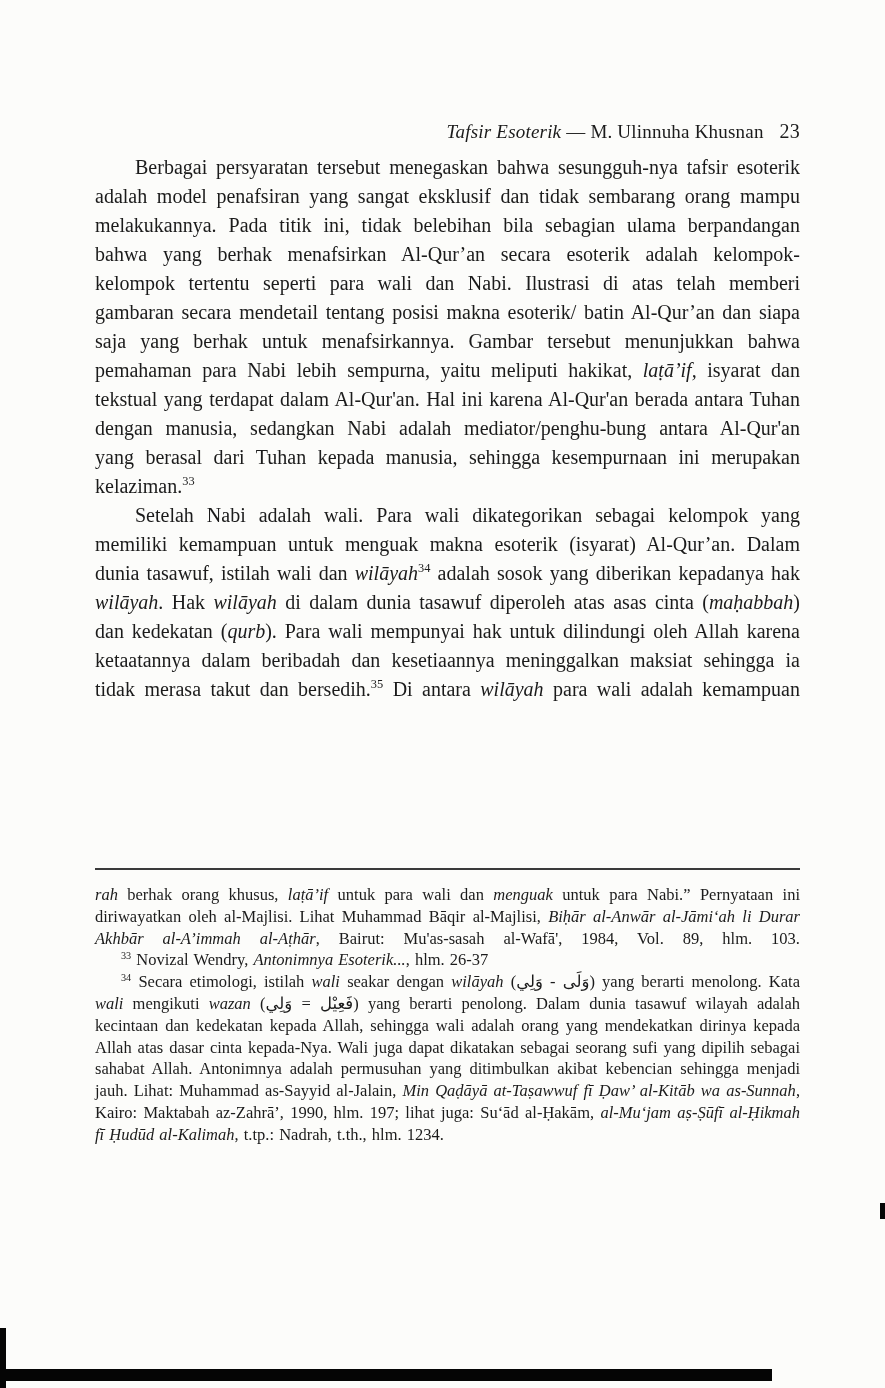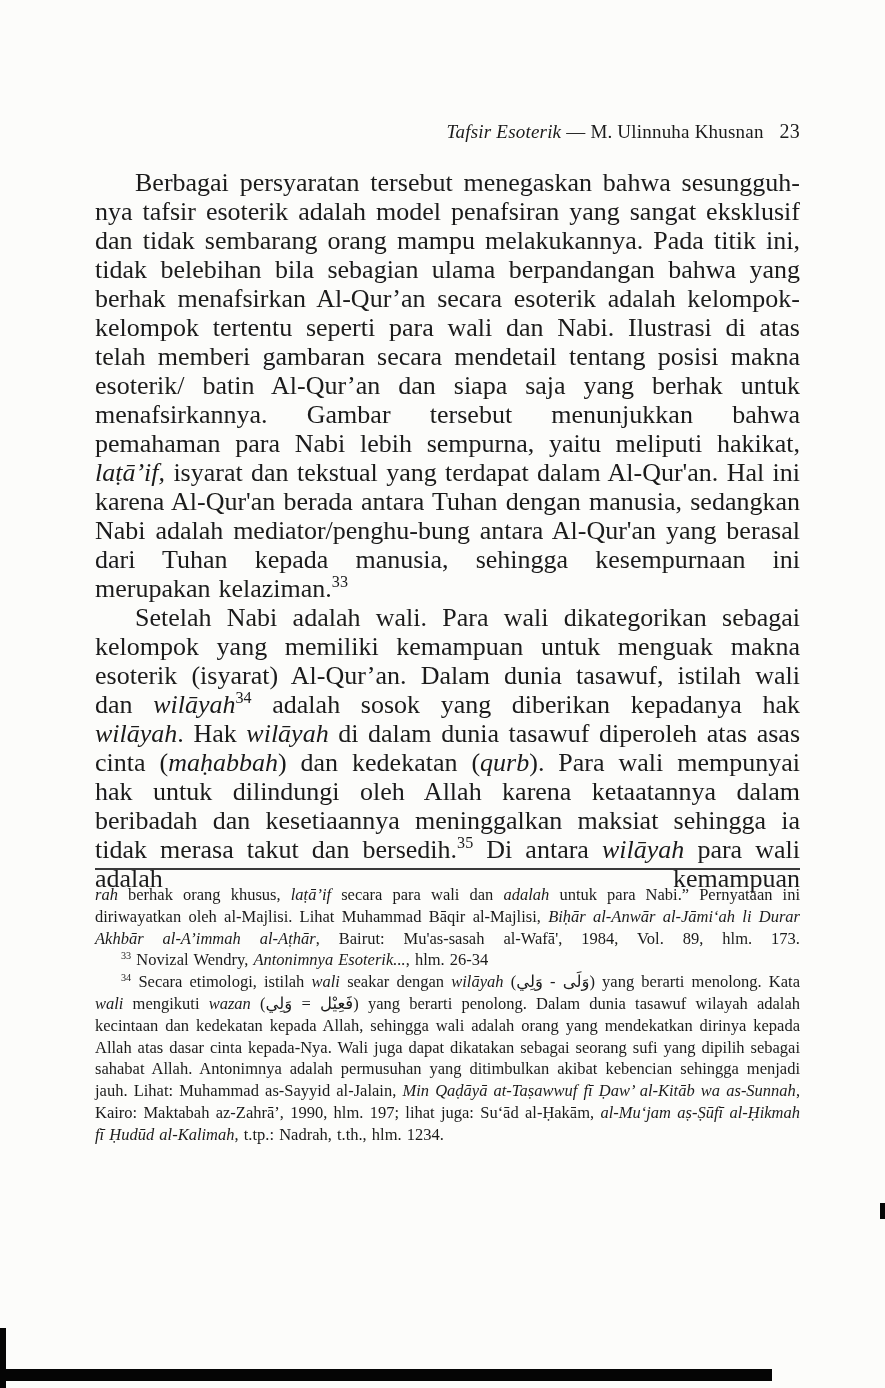--- a/index.html
+++ b/index.html
@@ -17,22 +17,22 @@
     top: 120px; left: 95px; right: 85px;
     text-align: right;
     font-size: 19px;
     letter-spacing: 0.2px;
     white-space: nowrap;
   }
   .header .title { font-style: italic; }
   .header .pgnum { margin-left: 16px; font-size: 20px; }
   .body-text {
     position: absolute;
-    top: 168px; left: 95px; right: 85px;
-    font-size: 26px;
+    top: 153px; left: 95px; right: 85px;
+    font-size: 20px;
     line-height: 29px;
     text-align: justify;
     word-spacing: 1.5px;
   }
   .para { margin: 0; }
   .indent { text-indent: 40px; }
   .cont { text-align-last: justify; }
   .footnote-rule {
     position: absolute;
     top: 868px; left: 95px; right: 85px;
@@ -79,22 +79,22 @@
   </div>
 
   <div class="body-text">
       <p class="para indent"><span>Berbagai persyaratan tersebut menegaskan bahwa sesungguh-nya tafsir esoterik adalah model penafsiran yang sangat eksklusif dan tidak sembarang orang mampu melakukannya. Pada titik ini, tidak belebihan bila sebagian ulama berpandangan bahwa yang berhak menafsirkan Al-Qur’an secara esoterik adalah kelompok-kelompok tertentu seperti para wali dan Nabi. Ilustrasi di atas telah memberi gambaran secara mendetail tentang posisi makna esoterik/ batin Al-Qur’an dan siapa saja yang berhak untuk menafsirkannya. Gambar tersebut menunjukkan bahwa pemahaman para Nabi lebih sempurna, yaitu meliputi hakikat, </span><i>laṭā’if,</i><span> isyarat dan tekstual yang terdapat dalam Al-Qur'an. Hal ini karena Al-Qur'an berada antara Tuhan dengan manusia, sedangkan Nabi adalah mediator/penghu-bung antara Al-Qur'an yang berasal dari Tuhan kepada manusia, sehingga kesempurnaan ini merupakan kelaziman.</span><sup>33</sup></p>
       <p class="para indent cont"><span>Setelah Nabi adalah wali. Para wali dikategorikan sebagai kelompok yang memiliki kemampuan untuk menguak makna esoterik (isyarat) Al-Qur’an. Dalam dunia tasawuf, istilah wali dan </span><i>wilāyah</i><sup>34</sup><span> adalah sosok yang diberikan kepadanya hak </span><i>wilāyah</i><span>. Hak </span><i>wilāyah</i><span> di dalam dunia tasawuf diperoleh atas asas cinta (</span><i>maḥabbah</i><span>) dan kedekatan (</span><i>qurb</i><span>). Para wali mempunyai hak untuk dilindungi oleh Allah karena ketaatannya dalam beribadah dan kesetiaannya meninggalkan maksiat sehingga ia tidak merasa takut dan bersedih.</span><sup>35</sup><span> Di antara </span><i>wilāyah</i><span> para wali adalah kemampuan</span></p>
     </div>
 
   <div class="footnote-rule"></div>
 
   <div class="footnotes">
-      <p class="para cont"><i>rah</i><span> berhak orang khusus, </span><i>laṭā’if</i><span> secara para wali dan </span><i>adalah</i><span> untuk para Nabi.” Pernyataan ini diriwayatkan oleh al-Majlisi. Lihat Muhammad Bāqir al-Majlisi, </span><i>Biḥār al-Anwār al-Jāmi‘ah li Durar Akhbār al-A’immah al-Aṭhār</i><span>, Bairut: Mu'as-sasah al-Wafā', 1984, Vol. 89, hlm. 173.</span></p>
-      <p class="para indent"><sup>33</sup><span> Novizal Wendry, </span><i>Antonimnya Esoterik...</i><span>, hlm. 26-34</span></p>
+      <p class="para cont"><i>rah</i><span> berhak orang khusus, </span><i>laṭā’if</i><span> untuk para wali dan </span><i>menguak</i><span> untuk para Nabi.” Pernyataan ini diriwayatkan oleh al-Majlisi. Lihat Muhammad Bāqir al-Majlisi, </span><i>Biḥār al-Anwār al-Jāmi‘ah li Durar Akhbār al-A’immah al-Aṭhār</i><span>, Bairut: Mu'as-sasah al-Wafā', 1984, Vol. 89, hlm. 103.</span></p>
+      <p class="para indent"><sup>33</sup><span> Novizal Wendry, </span><i>Antonimnya Esoterik...</i><span>, hlm. 26-37</span></p>
       <p class="para indent"><sup>34</sup><span> Secara etimologi, istilah </span><i>wali</i><span> seakar dengan </span><i>wilāyah</i><span> (وَلَى - وَلِي) yang berarti menolong. Kata </span><i>wali</i><span> mengikuti </span><i>wazan</i><span> (فَعِيْل = وَلِي) yang berarti penolong. Dalam dunia tasawuf wilayah adalah kecintaan dan kedekatan kepada Allah, sehingga wali adalah orang yang mendekatkan dirinya kepada Allah atas dasar cinta kepada-Nya. Wali juga dapat dikatakan sebagai seorang sufi yang dipilih sebagai sahabat Allah. Antonimnya adalah permusuhan yang ditimbulkan akibat kebencian sehingga menjadi jauh. Lihat: Muhammad as-Sayyid al-Jalain, </span><i>Min Qaḍāyā at-Taṣawwuf fī Ḍaw’ al-Kitāb wa as-Sunnah</i><span>, Kairo: Maktabah az-Zahrā’, 1990, hlm. 197; lihat juga: Su‘ād al-Ḥakām, </span><i>al-Mu‘jam aṣ-Ṣūfī al-Ḥikmah fī Ḥudūd al-Kalimah</i><span>, t.tp.: Nadrah, t.th., hlm. 1234.</span></p>
     </div>
 
   <div class="scan-bar-left"></div>
   <div class="scan-bar-bottom"></div>
   <div class="scan-speck-right"></div>
 
 </div>
 
 </body></html>

